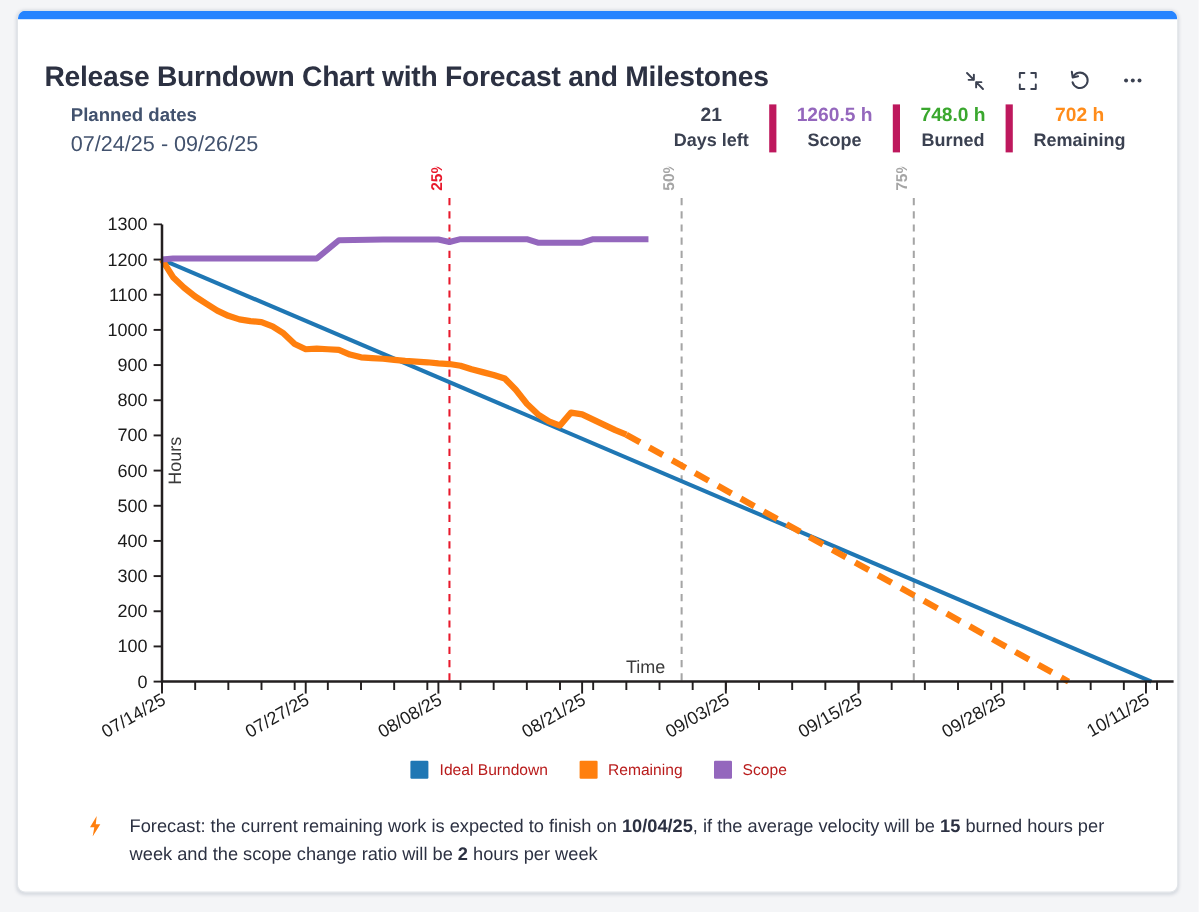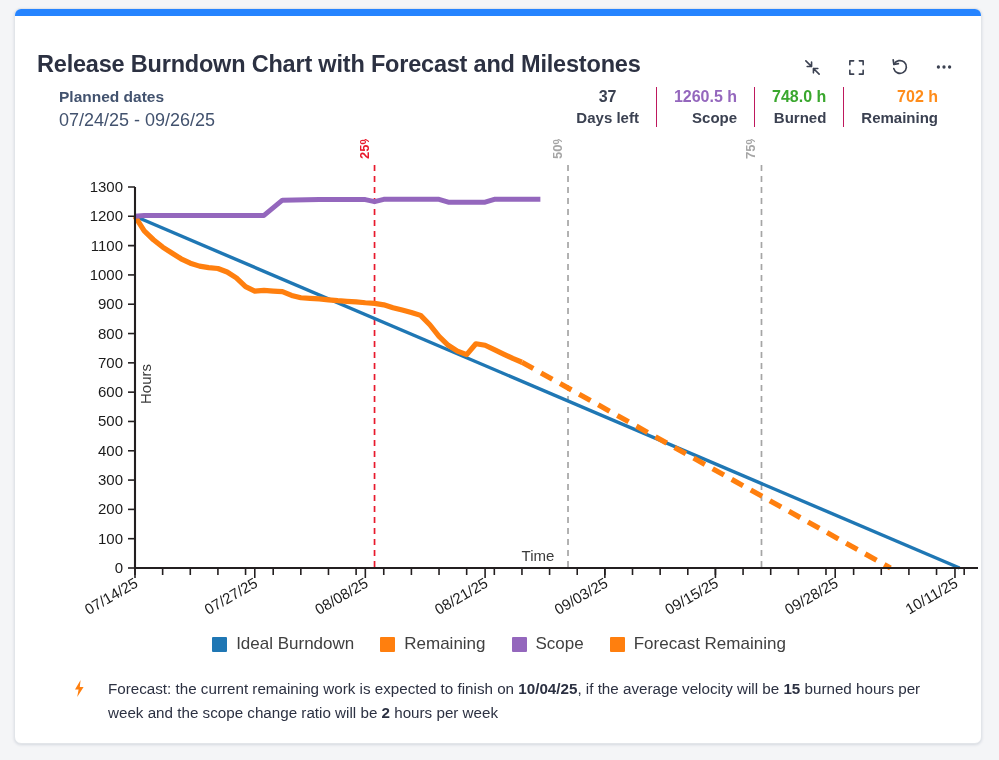--- a/index.html
+++ b/index.html
@@ -98,21 +98,21 @@
   }
   .stats {
     display: flex;
     align-items: stretch;
   }
   .stat {
     padding: 0 17px;
     text-align: center;
     position: relative;
   }
-  .stat + .stat { border-left: 1px solid #be185d; text-align: right; }
+  .stat + .stat { border-left: 6px solid #be185d; }
   .stat-value {
     font-size: 16px;
     font-weight: bold;
     line-height: 1.3;
     white-space: nowrap;
   }
   .stat-label {
     font-size: 15px;
     color: #3b4151;
     line-height: 1.3;
@@ -176,22 +176,22 @@
     gap: 9px;
     cursor: pointer;
   }
   .legend-swatch {
     width: 15px;
     height: 15px;
     border-radius: 1px;
     flex: none;
   }
   .legend-text {
-    font-size: 17px;
-    color: #404040;
+    font-size: 13px;
+    color: #b91c1c;
     white-space: nowrap;
   }
 
   .footer-note {
     position: absolute;
     left: 0;
     top: 668px;
     width: 968px;
     box-sizing: border-box;
     padding: 0 46px 0 58px;
@@ -251,21 +251,21 @@
       </div>
     </div>
 
     <div class="summary-row">
       <div class="planned">
         <div class="planned-label">Planned dates</div>
         <div class="planned-value">07/24/25 - 09/26/25</div>
       </div>
       <div class="stats">
         <div class="stat">
-          <div class="stat-value" style="color: rgb(59, 65, 81);">37</div>
+          <div class="stat-value" style="color: rgb(59, 65, 81);">21</div>
           <div class="stat-label">Days left</div>
         </div>
         <div class="stat">
           <div class="stat-value" style="color: rgb(148, 103, 189);">1260.5 h</div>
           <div class="stat-label">Scope</div>
         </div>
         <div class="stat">
           <div class="stat-value" style="color: rgb(58, 167, 46);">748.0 h</div>
           <div class="stat-label">Burned</div>
         </div>
@@ -381,24 +381,20 @@
           <span class="legend-text">Ideal Burndown</span>
         </div>
         <div class="legend-item">
           <span class="legend-swatch" style="background: rgb(255, 127, 14);"></span>
           <span class="legend-text">Remaining</span>
         </div>
         <div class="legend-item">
           <span class="legend-swatch" style="background: rgb(148, 103, 189);"></span>
           <span class="legend-text">Scope</span>
         </div>
-        <div class="legend-item">
-          <span class="legend-swatch" style="background: rgb(255, 127, 14);"></span>
-          <span class="legend-text">Forecast Remaining</span>
-        </div>
       </div>
 
     <div class="footer-note">
       <span class="bolt">
         <svg width="13" height="17" viewBox="0 0 13 17" fill="#ff7f0e">
           <path d="M7.6 0 L2 9.4 L5.6 9.4 L4.2 17 L10.6 6.9 L6.8 6.9 Z"></path>
         </svg>
       </span>
       <span class="footer-text" id="footer-text"><span>Forecast: the current remaining work is expected to finish on </span><b>10/04/25</b><span>, if the average velocity will be </span><b>15</b><span> burned hours per week and the scope change ratio will be </span><b>2</b><span> hours per week</span></span>
     </div>

